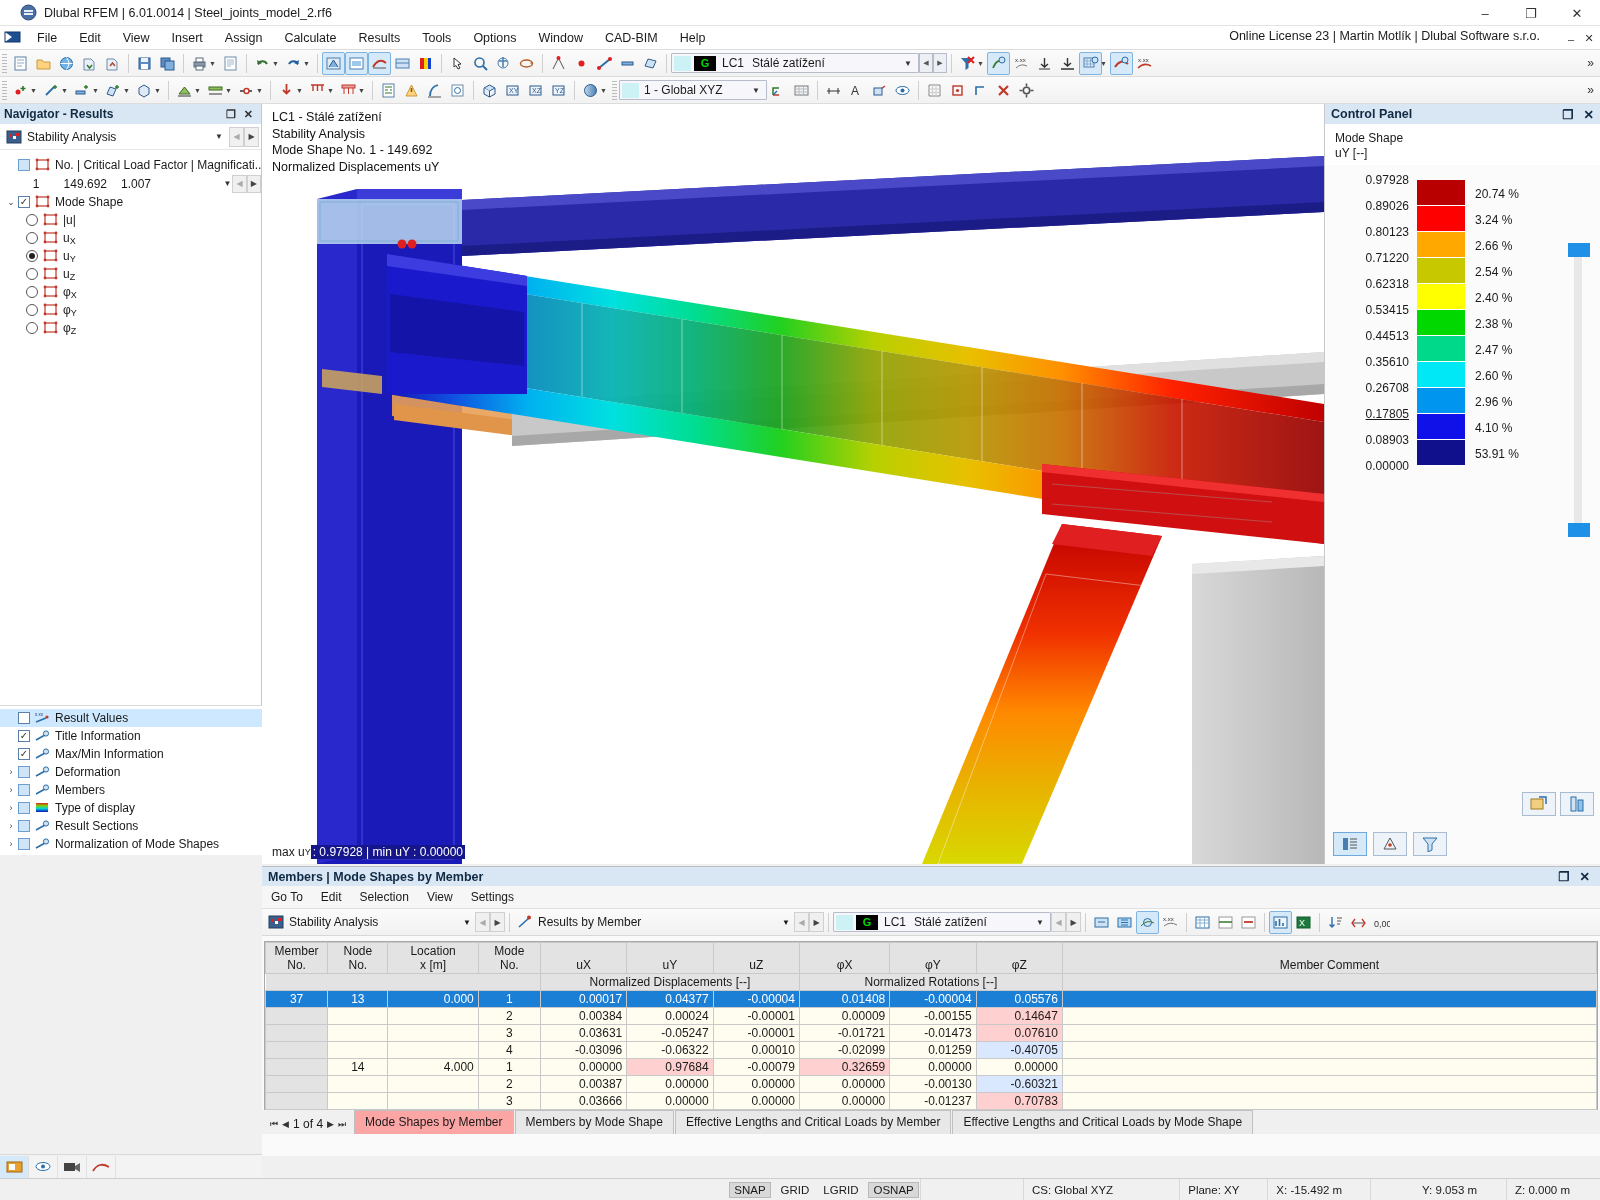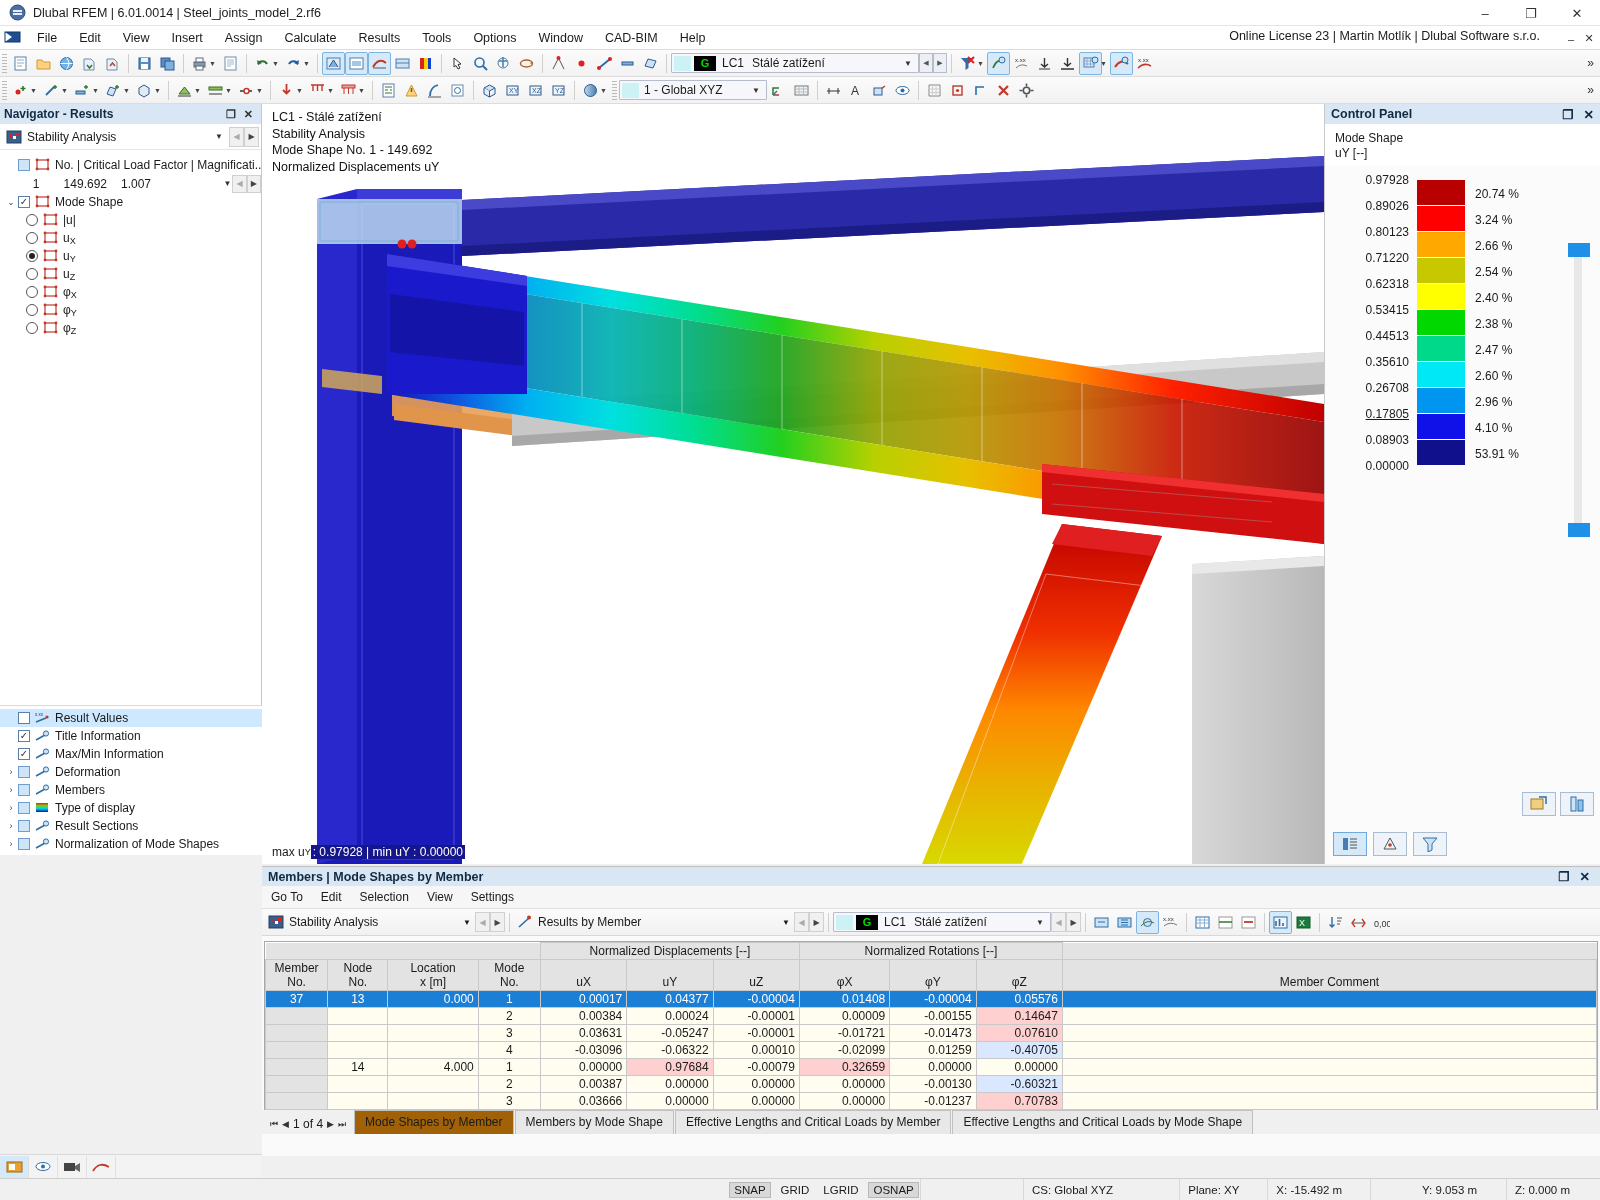--- a/index.html
+++ b/index.html
@@ -12,20 +12,21 @@
     color: #1a1a1a;
     background: #f0f0f0;
   }
   #app { position: relative; width: 1600px; height: 1200px; background: #f0f0f0; }
 
   
   .titlebar {
     position: absolute; left:0; top:0; width:1600px; height:26px;
     background:#ffffff; display:flex; align-items:center;
     border-bottom:1px solid #e4e4e4;
+    padding-left:11px;
   }
   .titlebar .tb-icon {
     width:18px;height:18px;margin-left:8px;margin-right:7px;
     display:flex;align-items:center;justify-content:center;
   }
   .titlebar .tb-text { font-size:12.5px; color:#1b1b1b; }
   .winbtns { position:absolute; right:0; top:0; height:26px; display:flex; }
   .winbtn { width:46px;height:26px;display:flex;align-items:center;justify-content:center;
             font-size:13px;color:#333; }
 
@@ -189,21 +190,21 @@
   tr.spacer td { background:#ffffff; height:14px; border-left:1px solid #c9c9c9;
                  border-right:1px solid #c9c9c9; border-top:1px solid #c9c9c9;
                  border-bottom:1px solid #c9c9c9;}
 
   .tp-tabs { position:absolute; left:0; bottom:22px; width:1338px; height:24px;
              display:flex; align-items:flex-end; background:#f0f0f0; }
   .pager { display:flex; align-items:center; gap:4px; padding:0 8px 3px 8px; font-size:12px; }
   .pg-btn { font-size:9px; color:#333; }
   .tabbtn { padding:4px 10px 5px 10px; font-size:12px; background:#e8e8e8;
             border:1px solid #c0c0c0; border-bottom:none; margin-right:1px; white-space:nowrap;}
-  .tabbtn.active { background:#a16207; }
+  .tabbtn.active { background:#fca5a5; }
 
   
   .statusbar {
     position:absolute; left:0; bottom:0; width:1600px; height:22px;
     background:#f0f0f0; border-top:1px solid #cfcfcf;
     display:flex; align-items:flex-start; font-size:11.5px;
   }
   .sb-cell { padding:0 8px; height:22px; display:flex;align-items:center;
              border-right:1px solid #d8d8d8; }
   .sb-tog { padding:1px 4px; margin-right:6px; }
@@ -1308,40 +1309,40 @@
           <col style="width:86px">
             <col style="width:86px">
             <col style="width:86px">
           <col style="width:90px">
             <col style="width:86px">
             <col style="width:86px">
           <col style="width:532px">
         </colgroup>
         <thead>
           <tr>
-            <th style="border:none;background:#e3e3e3;"></th>
-            <th style="border:none;background:#e3e3e3;"></th>
-            <th style="border:none;background:#e3e3e3;"></th>
-            <th style="border:none;background:#e3e3e3;"></th>
-            <th colspan="3">Normalized Displacements [--]</th>
-            <th colspan="3">Normalized Rotations [--]</th>
-            <th style="border:none;background:#e3e3e3;"></th>
-          </tr>
-          <tr>
             <th><span>Member</span><br><span>No.</span></th>
             <th><span>Node</span><br><span>No.</span></th>
             <th><span>Location</span><br><span>x [m]</span></th>
             <th><span>Mode</span><br><span>No.</span></th>
             <th><br><span>uX</span></th>
             <th><br><span>uY</span></th>
             <th><br><span>uZ</span></th>
             <th><br><span>φX</span></th>
             <th><br><span>φY</span></th>
             <th><br><span>φZ</span></th>
             <th><br><span>Member Comment</span></th>
+          </tr>
+          <tr>
+            <th style="border:none;background:#e3e3e3;"></th>
+            <th style="border:none;background:#e3e3e3;"></th>
+            <th style="border:none;background:#e3e3e3;"></th>
+            <th style="border:none;background:#e3e3e3;"></th>
+            <th colspan="3">Normalized Displacements [--]</th>
+            <th colspan="3">Normalized Rotations [--]</th>
+            <th style="border:none;background:#e3e3e3;"></th>
           </tr>
         </thead>
         <tbody>
           <tr class="row rowsel">
             <td class="idx" style="background:#1c7fd6;color:#fff;">37</td>
             <td class="ctr">13</td>
             <td class="num">0.000</td>
             <td class="ctr">1</td>
             <td class="num">0.00017</td>
             <td class="num">0.04377</td>

